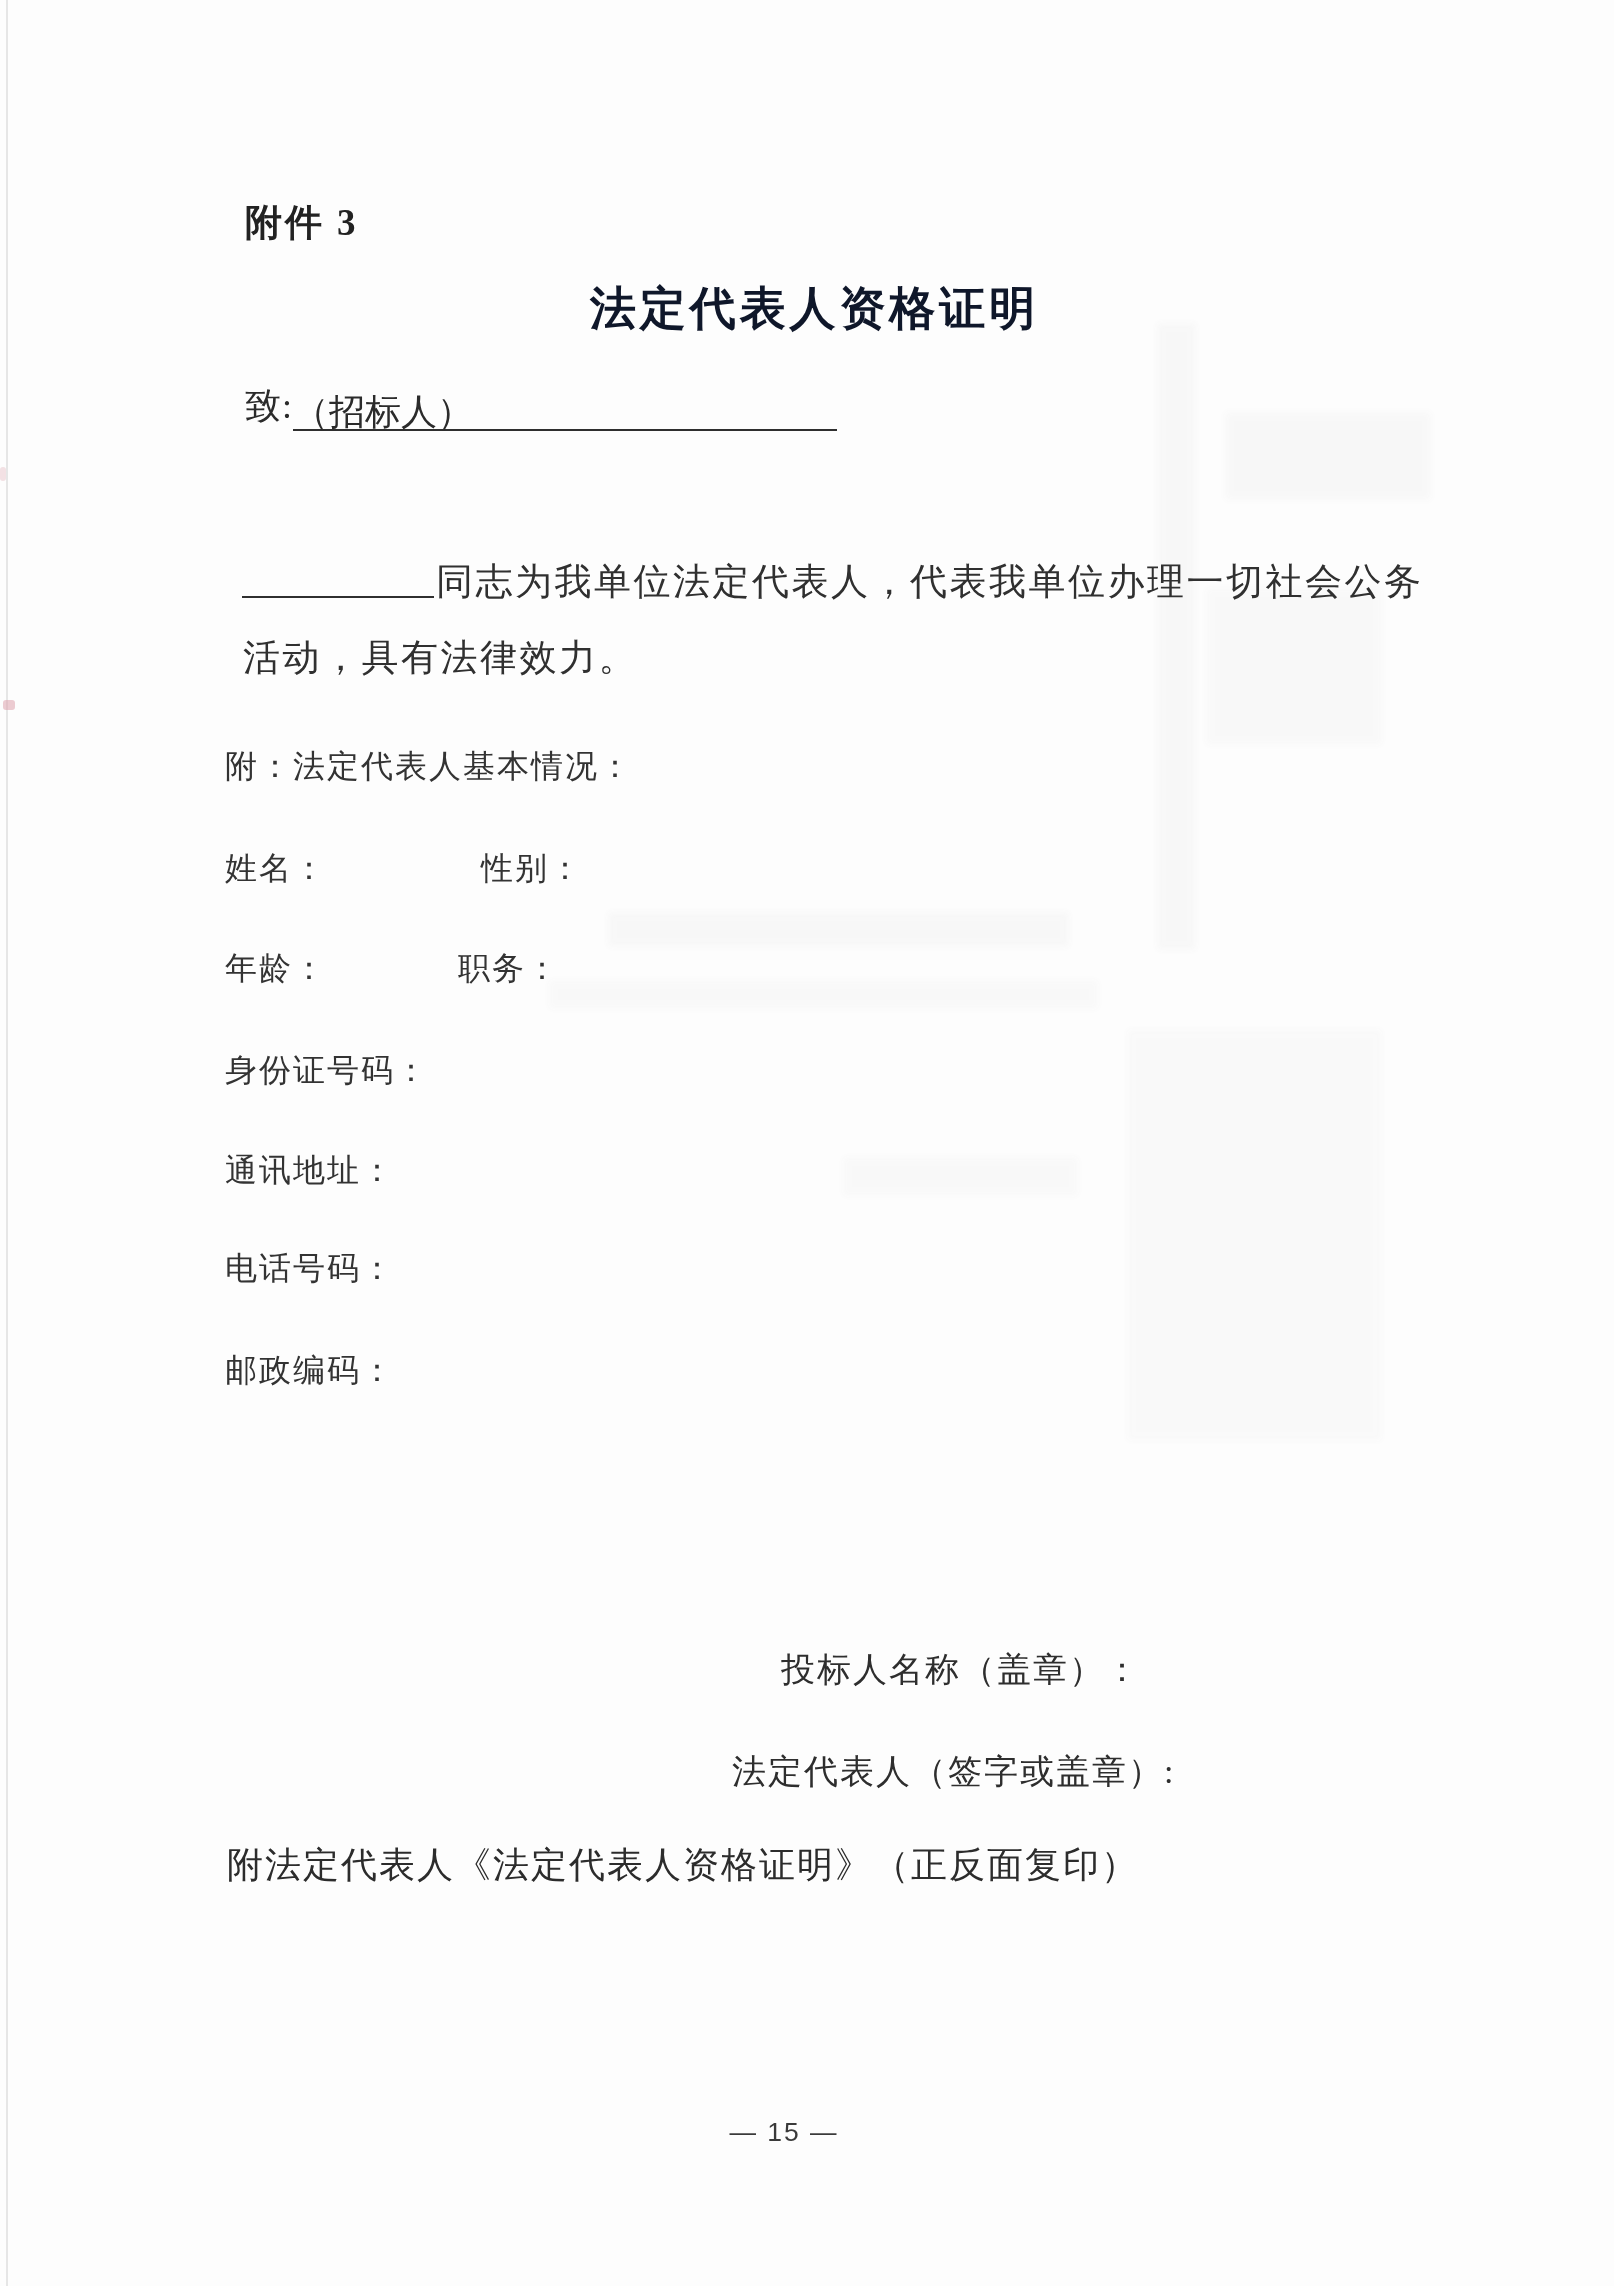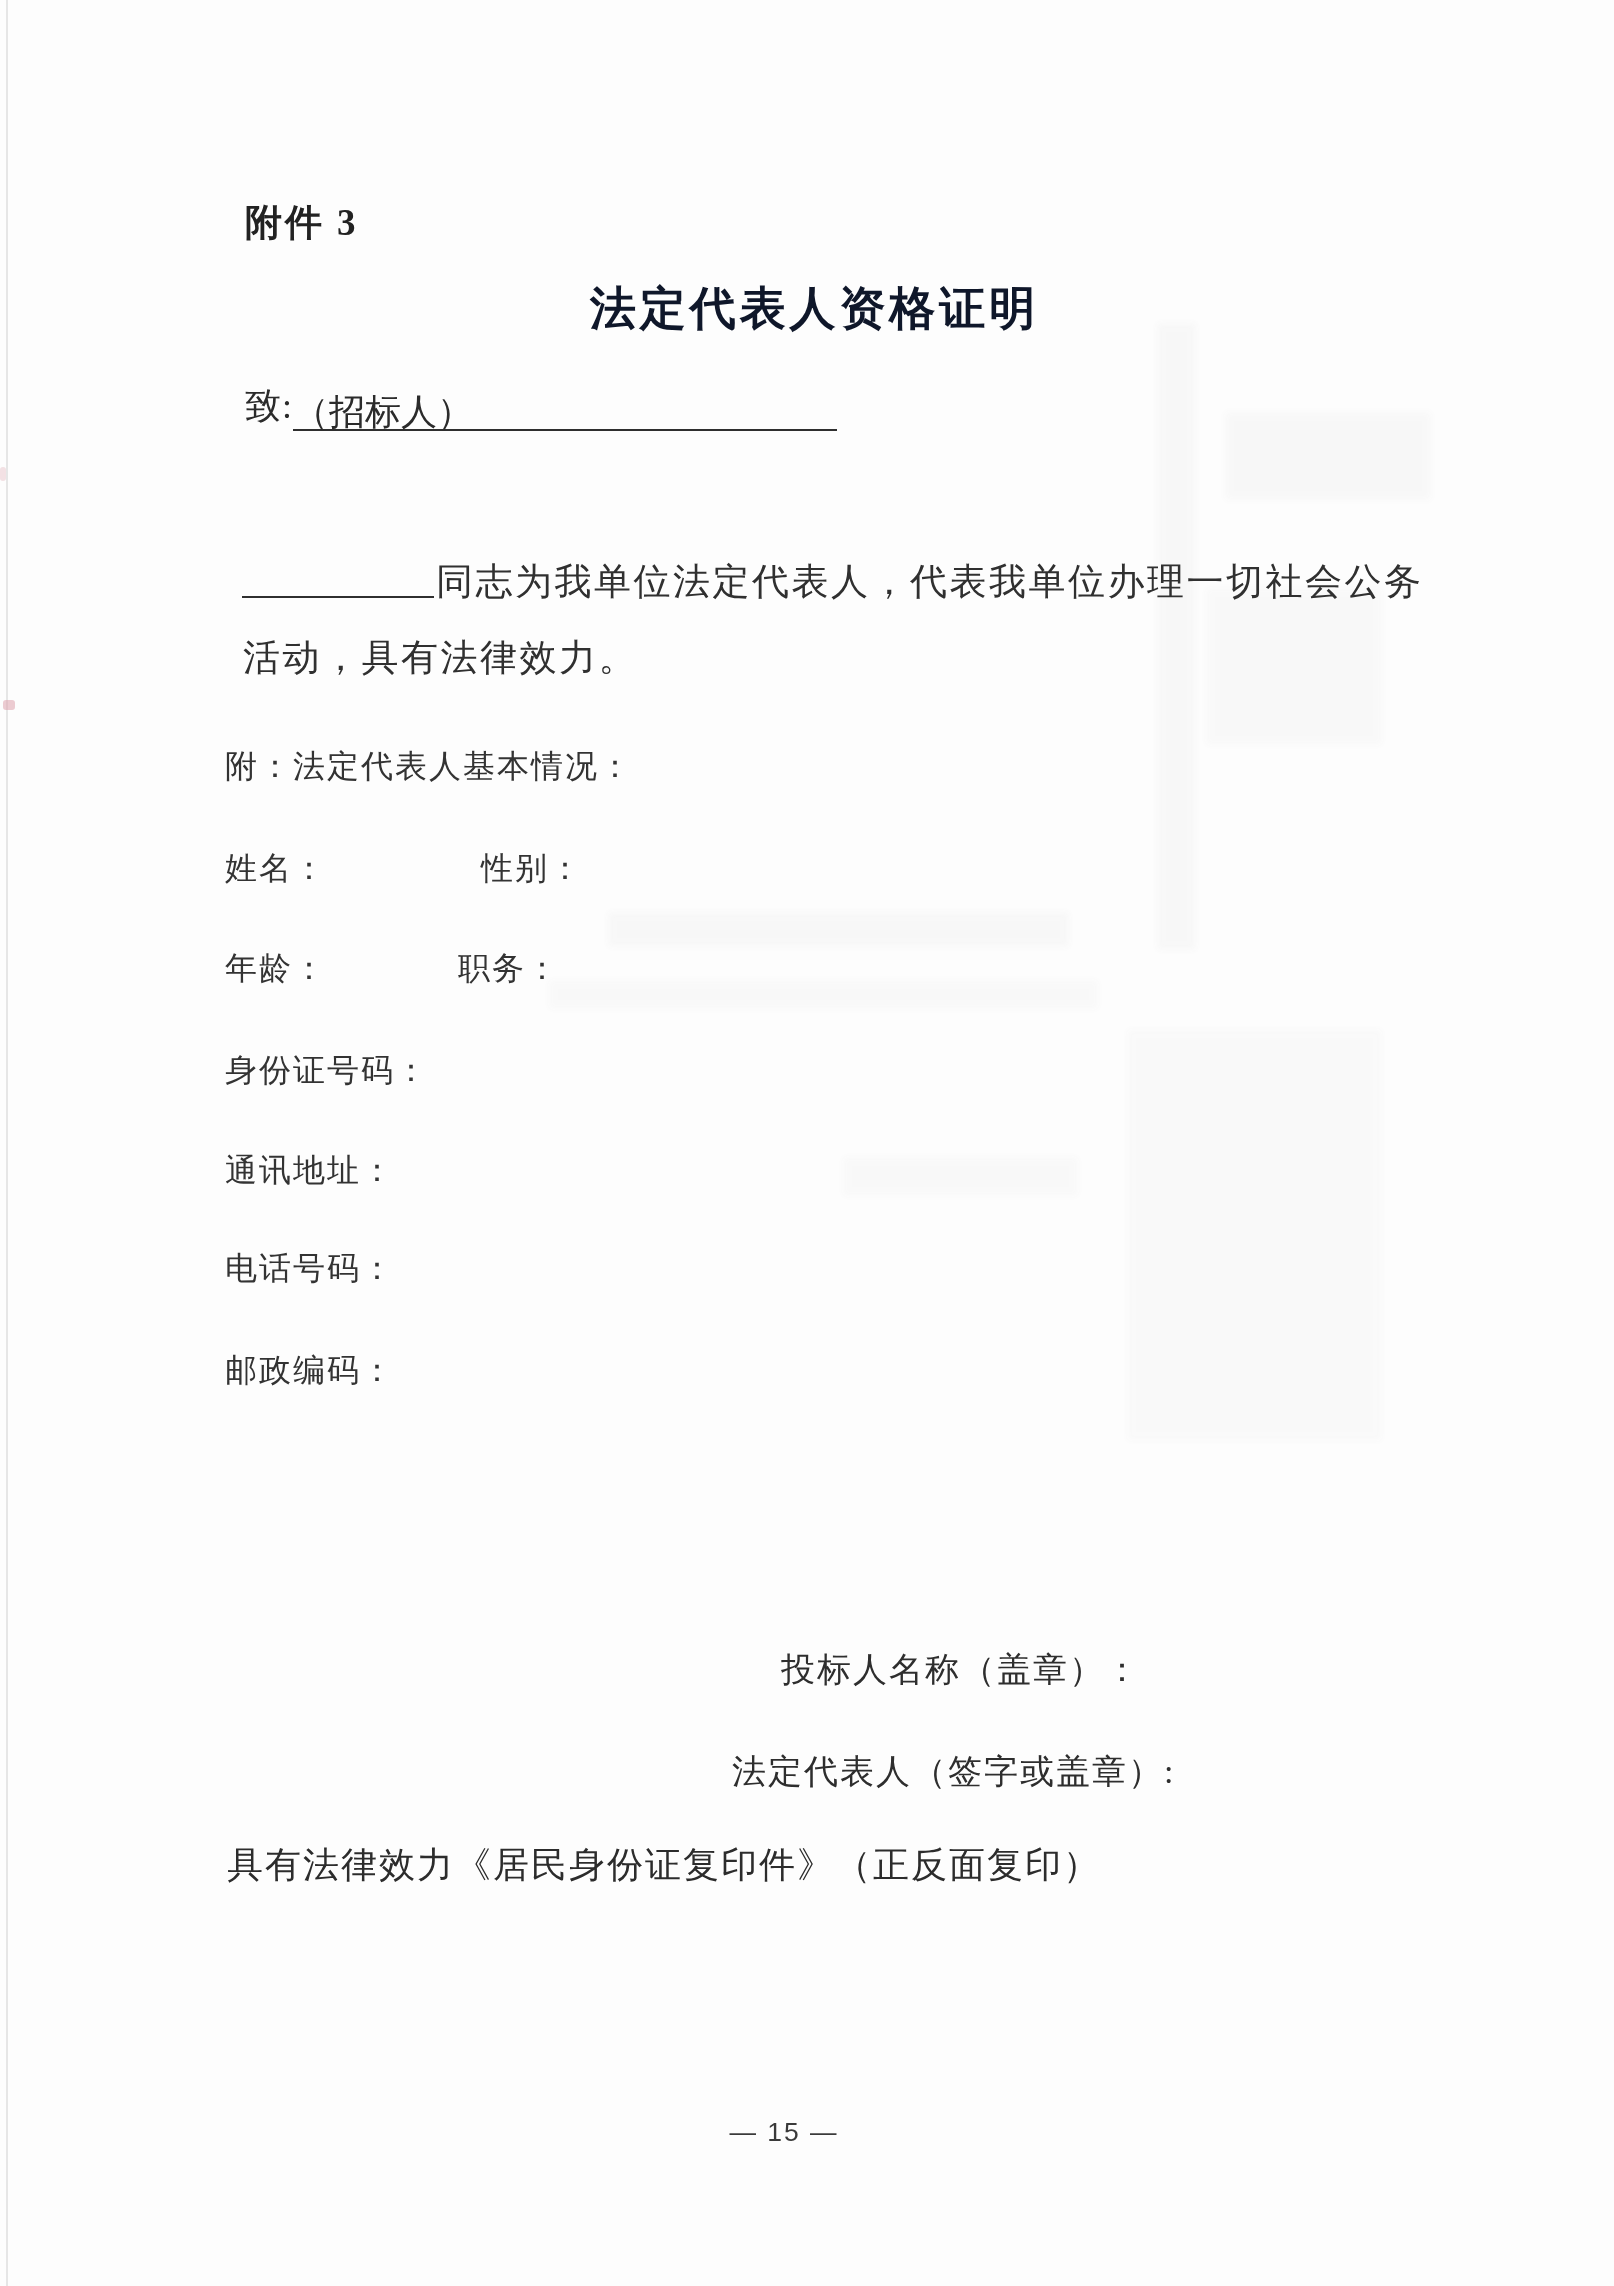--- a/index.html
+++ b/index.html
@@ -110,18 +110,18 @@
   <div class="abs field-label f-age">年龄：</div>
   <div class="abs field-label f-title">职务：</div>
   <div class="abs field-label f-id">身份证号码：</div>
   <div class="abs field-label f-addr">通讯地址：</div>
   <div class="abs field-label f-phone">电话号码：</div>
   <div class="abs field-label f-post">邮政编码：</div>
 
   <div class="abs sig-bidder">投标人名称（盖章）：</div>
   <div class="abs sig-rep">法定代表人（签字或盖章）:</div>
 
-  <div class="abs footnote">具有法律效力《居民身份证复印件》（正反面复印）</div>
+  <div class="abs footnote">附法定代表人《法定代表人资格证明》（正反面复印）</div>
 
   <div class="abs page-number">— 15 —</div>
 
 </div>
 
 
 </body></html>

